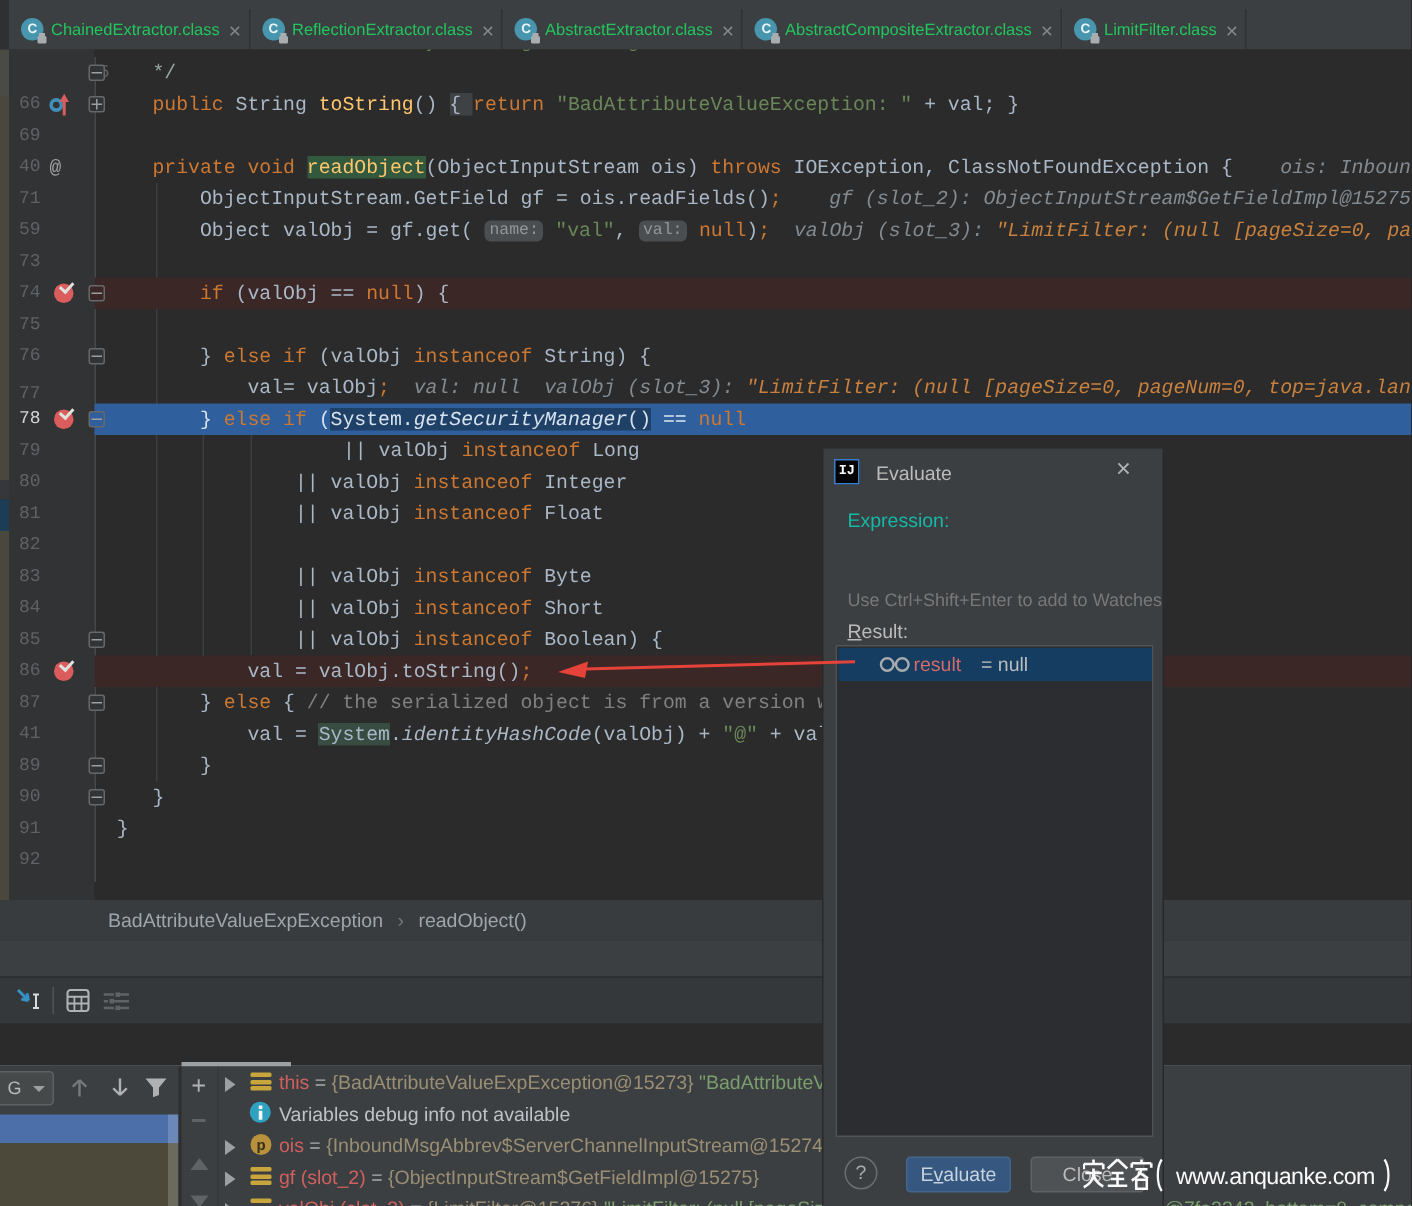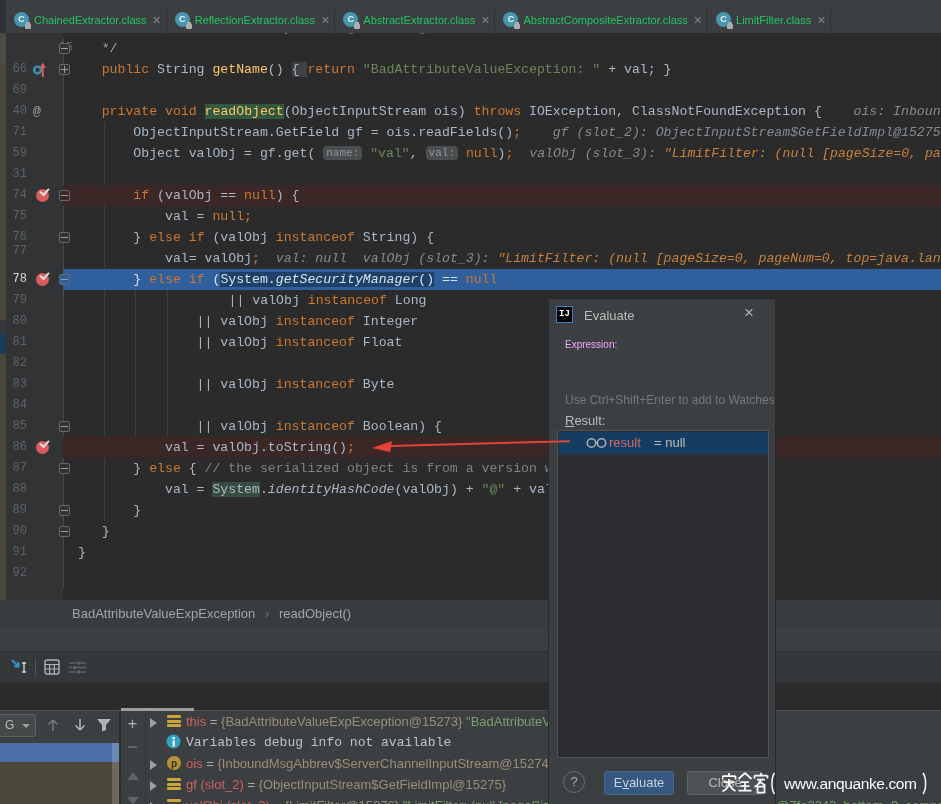--- a/index.html
+++ b/index.html
@@ -97,57 +97,57 @@
   <div class="abs" style="left:63px;top:404px;width:878px;height:21px;background:#3B2726;"></div>
 
   <div class="row" style="top:-16px;">
         <pre class="code" style="margin-left:70px;"><span class="str">                 returned by calling toString          value of the BadAttributeValue</span></pre>
       </div>
 
   <div class="row" style="top:5px;">
         <pre class="code" style="margin-left:70px;"><span style="color:#98A8A0">    */</span></pre>
       </div>
   <div class="row" style="top:26px;">
-        <pre class="code" style="margin-left:70px;">    <span class="kw">public</span> String <span class="mth">getName</span>() <span style="background:#3F4245">{ </span><span class="kw">return</span> <span class="str">"BadAttributeValueException: "</span> + val; }</pre>
+        <pre class="code" style="margin-left:70px;">    <span class="kw">public</span> String <span class="mth">toString</span>() <span style="background:#3F4245">{ </span><span class="kw">return</span> <span class="str">"BadAttributeValueException: "</span> + val; }</pre>
       </div>
   <div class="row" style="top:68px;">
         <pre class="code" style="margin-left:70px;">    <span class="kw">private</span> <span class="kw">void</span> <span style="background:#32593D;color:#FFC66D">readObject</span>(ObjectInputStream ois) <span class="kw">throws</span> IOException, ClassNotFoundException {    <span class="hint">ois: InboundMsgAbbrev</span></pre>
       </div>
   <div class="row" style="top:89px;">
         <pre class="code" style="margin-left:70px;">        ObjectInputStream.GetField gf = ois.readFields()<span class="kw">;</span>    <span class="hint">gf (slot_2): ObjectInputStream$GetFieldImpl@15275</span></pre>
       </div>
   <div class="row" style="top:110px;">
         <pre class="code" style="margin-left:70px;">        Object valObj = gf.get( <span class="chip">name:</span> <span class="str">"val"</span>, <span class="chip">val:</span> <span class="kw">null</span>)<span class="kw">;</span>  <span class="hint">valObj (slot_3): </span><span class="hintstr">"LimitFilter: (null [pageSize=0, page</span></pre>
       </div>
   <div class="row" style="top:152px;">
         <pre class="code" style="margin-left:70px;">        <span class="kw">if</span> (valObj == <span class="kw">null</span>) {</pre>
       </div>
-  <div class="row" style="top:173px;">
-        <pre class="code" style="margin-left:70px;">            val = <span class="kw">null</span><span class="kw">;</span></pre>
-      </div>
   <div class="row" style="top:194px;">
         <pre class="code" style="margin-left:70px;">        } <span class="kw">else</span> <span class="kw">if</span> (valObj <span class="kw">instanceof</span> String) {</pre>
       </div>
   <div class="row" style="top:215px;">
         <pre class="code" style="margin-left:70px;">            val= valObj<span class="kw">;</span>  <span class="hint">val: null  valObj (slot_3): </span><span class="hintstr">"LimitFilter: (null [pageSize=0, pageNum=0, top=java.lang</span></pre>
       </div>
   <div class="row" style="top:236px;">
         <pre class="code" style="margin-left:70px;color:#D6E2EE;">        } <span class="kw">else</span> <span class="kw">if</span> (<span style="background:#1F4067">System.<span class="it">getSecurityManager</span>()</span> == <span class="kw">null</span></pre>
       </div>
   <div class="row" style="top:257px;padding-left:32px;">
         <pre class="code" style="margin-left:70px;">                || valObj <span class="kw">instanceof</span> Long</pre>
       </div>
   <div class="row" style="top:278px;">
         <pre class="code" style="margin-left:70px;">                || valObj <span class="kw">instanceof</span> Integer</pre>
       </div>
   <div class="row" style="top:299px;">
         <pre class="code" style="margin-left:70px;">                || valObj <span class="kw">instanceof</span> Float</pre>
       </div>
   <div class="row" style="top:341px;">
         <pre class="code" style="margin-left:70px;">                || valObj <span class="kw">instanceof</span> Byte</pre>
+      </div>
+  <div class="row" style="top:362px;">
+        <pre class="code" style="margin-left:70px;">                || valObj <span class="kw">instanceof</span> Short</pre>
       </div>
   <div class="row" style="top:383px;">
         <pre class="code" style="margin-left:70px;">                || valObj <span class="kw">instanceof</span> Boolean) {</pre>
       </div>
   <div class="row" style="top:404px;">
         <pre class="code" style="margin-left:70px;">            val = valObj.toString()<span class="kw">;</span></pre>
       </div>
   <div class="row" style="top:425px;">
         <pre class="code" style="margin-left:70px;">        } <span class="kw">else</span> { <span class="cmt">// the serialized object is from a version without JDK-8019292 fix</span></pre>
       </div>
@@ -163,36 +163,36 @@
   <div class="row" style="top:509px;">
         <pre class="code" style="margin-left:70px;"> }</pre>
       </div>
 
   <div class="lineno" style="top:5px;margin-left:46px;">65</div>
   <div class="lineno" style="top:26px;">66</div>
   <div class="lineno" style="top:47px;">69</div>
   <div class="lineno" style="top:68px;">40</div>
   <div class="lineno" style="top:89px;">71</div>
   <div class="lineno" style="top:110px;">59</div>
-  <div class="lineno" style="top:131px;">31</div>
+  <div class="lineno" style="top:131px;">73</div>
   <div class="lineno" style="top:152px;">74</div>
   <div class="lineno" style="top:173px;">75</div>
   <div class="lineno" style="top:194px;">76</div>
-  <div class="lineno" style="top:208px;">77</div>
+  <div class="lineno" style="top:219px;">77</div>
   <div class="lineno" style="top:236px;color:#D4D4D4;">78</div>
   <div class="lineno" style="top:257px;">79</div>
   <div class="lineno" style="top:278px;">80</div>
   <div class="lineno" style="top:299px;">81</div>
   <div class="lineno" style="top:320px;">82</div>
   <div class="lineno" style="top:341px;">83</div>
   <div class="lineno" style="top:362px;">84</div>
   <div class="lineno" style="top:383px;">85</div>
   <div class="lineno" style="top:404px;">86</div>
   <div class="lineno" style="top:425px;">87</div>
-  <div class="lineno" style="top:446px;">88</div>
+  <div class="lineno" style="top:446px;">41</div>
   <div class="lineno" style="top:467px;">89</div>
   <div class="lineno" style="top:488px;">90</div>
   <div class="lineno" style="top:509px;">91</div>
   <div class="lineno" style="top:530px;">92</div>
 
   <div class="bp" style="top:156px;"></div>
   <div class="bp" style="top:240px;"></div>
   <div class="bp" style="top:408px;"></div>
 
   <svg class="abs" style="left:32px;top:26px;" width="20" height="19" viewBox="0 0 20 19">
@@ -282,21 +282,21 @@
           <i style="top:9px;"></i>
         </span>
     <span class="abs" style="left:186px;"><span class="vname">this</span><span class="veq"> = </span><span class="vref">{BadAttributeValueExpException@15273} </span><span class="vstr">"BadAttributeV</span></span>
   </div>
   <div class="abs vrow" style="top:23px;">
     <svg class="abs" style="left:166px;top:0;" width="15" height="15" viewBox="0 0 15 15">
       <circle cx="7.5" cy="7.5" r="7" fill="#2FA2C0"></circle>
       <rect x="6.5" y="3" width="2.4" height="2.4" fill="#F2F8FA"></rect>
       <rect x="6.5" y="6.5" width="2.4" height="6" fill="#F2F8FA"></rect>
     </svg>
-    <span class="abs" style="left:186px;color:#BEC2C6;font-family:Liberation Mono, monospace;">Variables debug info not available</span>
+    <span class="abs" style="left:186px;color:#BEC2C6;">Variables debug info not available</span>
   </div>
   <div class="abs vrow" style="top:44px;">
     <span class="tri-r abs" style="left:150px;top:5px;"></span>
     <svg class="abs" style="left:166px;top:0;" width="16" height="16" viewBox="0 0 16 16">
       <circle cx="8" cy="8" r="7" fill="#B8913B"></circle>
       <text x="8" y="11.5" text-anchor="middle" font-size="10" font-weight="bold" fill="#3A3020" font-family="Liberation Sans">p</text>
     </svg>
     <span class="abs" style="left:186px;"><span class="vname">ois</span><span class="veq"> = </span><span class="vref">{InboundMsgAbbrev$ServerChannelInputStream@15274</span></span>
   </div>
   <div class="abs vrow" style="top:65px;">
@@ -318,21 +318,21 @@
   </div>
 </div>
 
 <div id="dialog" class="abs" style="left:548px;top:298px;width:228px;height:506px;
   background:#3C3F41;border:1px solid #27292A;border-bottom:none;box-sizing:border-box;">
   <div class="abs" style="left:7px;top:7px;width:15px;height:15px;background:#050505;
     border:1px solid #3D7DC8;color:#FFFFFF;font-size:9px;font-weight:bold;text-align:center;line-height:14px;
     font-family:'Liberation Mono',monospace;">IJ</div>
   <div class="abs" style="left:35px;top:9px;font-size:13px;color:#BBBBBB;">Evaluate</div>
   <div class="abs" style="left:195px;top:4px;font-size:17px;color:#AFB1B3;">×</div>
-  <div class="abs" style="left:16px;top:40px;font-size:10px;color:#f0abfc;">Expression:</div>
+  <div class="abs" style="left:16px;top:40px;font-size:13px;color:#14b8a6;">Expression:</div>
   <div class="abs" style="left:16px;top:94px;font-size:12px;color:#787878;white-space:nowrap;">Use Ctrl+Shift+Enter to add to Watches</div>
   <div class="abs" style="left:16px;top:114px;font-size:13px;color:#BBBBBB;"><u>R</u>esult:</div>
   <div class="abs" style="left:8px;top:131px;width:212px;height:328px;border:1px solid #515456;
     background:#2B2D30;box-sizing:border-box;">
     <div class="abs" style="left:1px;top:1px;width:209px;height:22px;background:#153C61;">
       <svg class="abs" style="left:27px;top:5px;" width="22" height="12" viewBox="0 0 22 12">
         <circle cx="5.5" cy="6" r="4.2" fill="none" stroke="#A7ABAD" stroke-width="1.6"></circle>
         <circle cx="15.5" cy="6" r="4.2" fill="none" stroke="#A7ABAD" stroke-width="1.6"></circle>
         <path d="M9.7 6 h1.6" stroke="#A7ABAD" stroke-width="1.6"></path>
       </svg>

